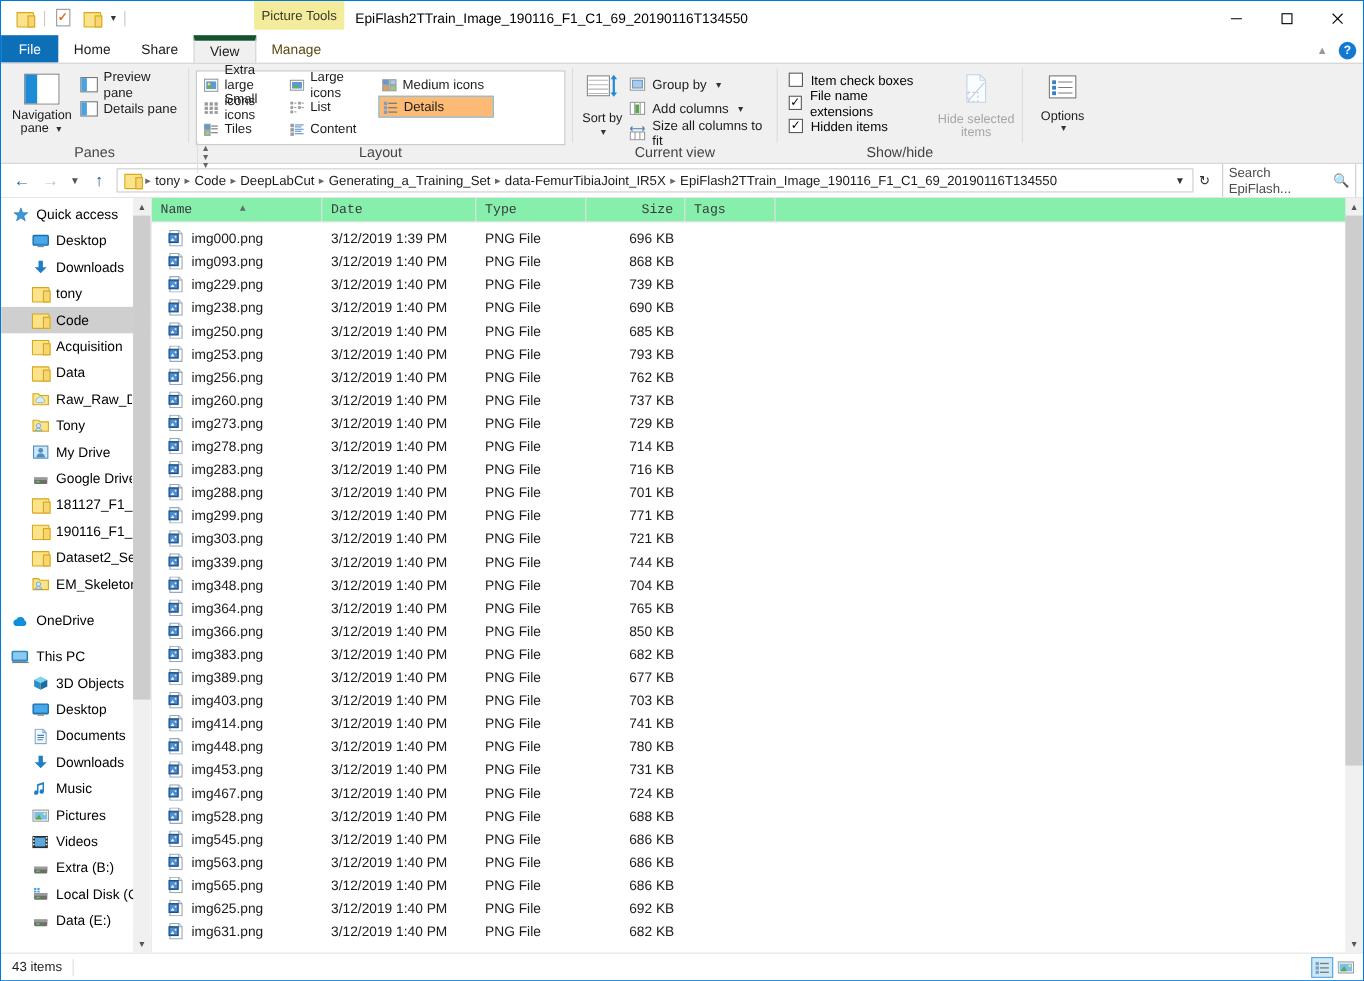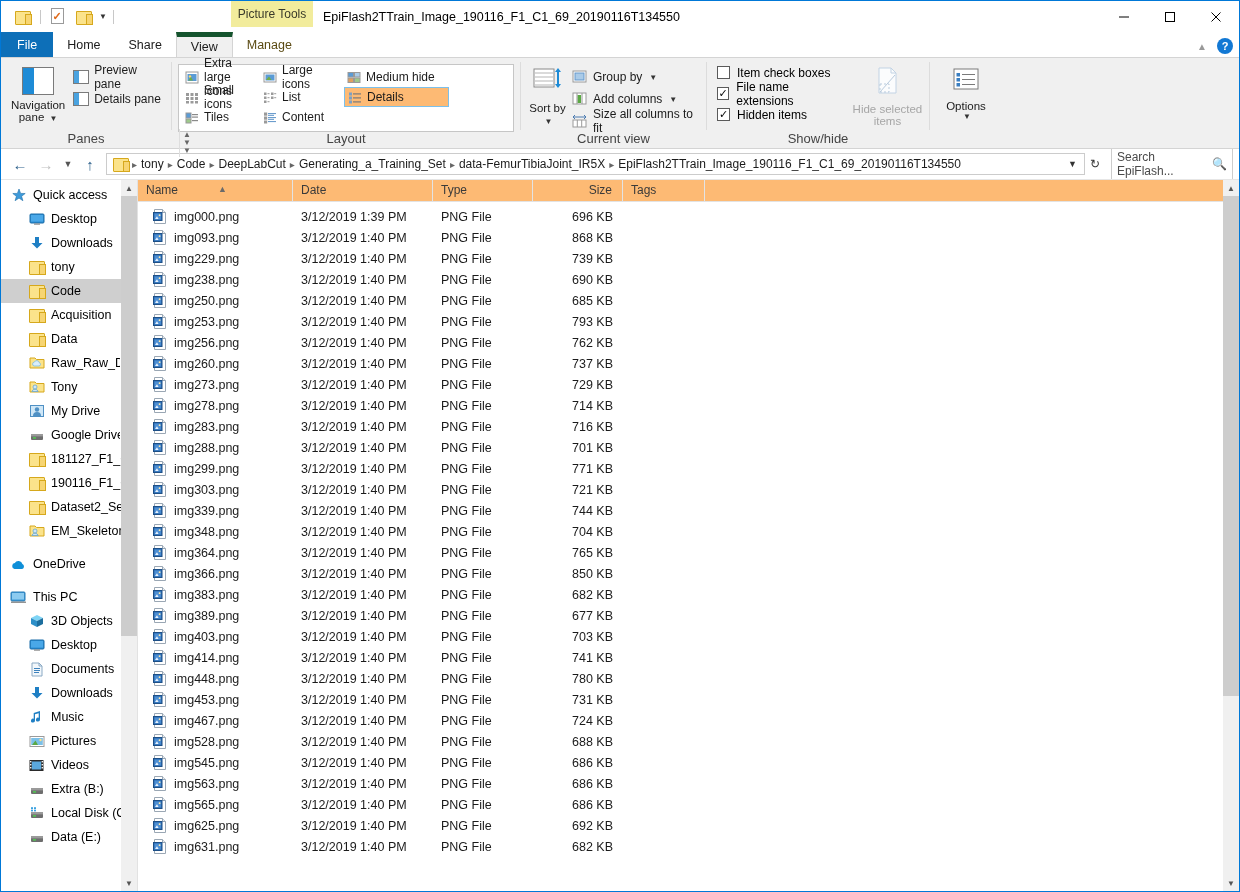--- a/index.html
+++ b/index.html
@@ -171,21 +171,21 @@
   .navgap { height:9px; }
 
   .navscroll { position:absolute; right:0; top:0; width:16px; height:100%; background:#f0f0f0; }
   .navscroll .arrow { height:16px; display:flex; align-items:center; justify-content:center; font-size:8px; color:#555; background:#f0f0f0;}
   .navscroll .thumb { position:absolute; top:16px; left:0; width:16px; height:440px; background:#cdcdcd; }
 
   .vsplit { width:1px; background:#e2e2e2; }
 
   
   .filepane { flex:1; display:flex; flex-direction:column; min-width:0; position:relative; background:#fff; }
-  .colhead { height:22px; display:flex; align-items:flex-end; border-bottom:1px solid #e3e3e3; position:relative; flex:0 0 auto; background:#fdba74; }
+  .colhead { height:22px; display:flex; align-items:flex-start; border-bottom:1px solid #e3e3e3; position:relative; flex:0 0 auto; background:#86efac;font-family:Liberation Mono, monospace; }
   .col { font-size:12px; color:#3a3a3a; padding-left:8px; position:relative; height:22px; line-height:22px; border-right:1px solid #e3e3e3; }
   .col.c-name { width:155px; }
   .col.c-date { width:140px; }
   .col.c-type { width:100px; }
   .col.c-size { width:90px; text-align:right; padding-right:10px; padding-left:0; }
   .col.c-tags { width:82px; }
   .col.c-rest { flex:1; border-right:none; }
   .sortarrow { position:absolute; left:80px; top:-1px; font-size:9px; color:#6a6a6a; }
 
   .rows { flex:1; overflow:hidden; padding-top:4px; }
@@ -345,21 +345,21 @@
             </div>
             <div class="gitem">
               <span class="gico">
                 <svg width="14" height="13" viewBox="0 0 14 13">
                     <rect x="1" y="1.5" width="5.5" height="4.5" fill="#5b9bd5" stroke="#999"></rect>
                     <rect x="7.5" y="1.5" width="5.5" height="4.5" fill="#a9cce9" stroke="#999"></rect>
                     <rect x="1" y="7" width="5.5" height="4.5" fill="#e0a060" stroke="#999"></rect>
                     <rect x="7.5" y="7" width="5.5" height="4.5" fill="#9dc98a" stroke="#999"></rect>
                   </svg>
               </span>
-              <span>Medium hide</span>
+              <span>Medium icons</span>
             </div>
             <div class="gitem">
               <span class="gico">
                 <svg width="14" height="13" viewBox="0 0 14 13">
                     <g fill="#9a9a9a">
                       <rect x="1" y="2" width="3" height="3"></rect>
                       <rect x="5.5" y="2" width="3" height="3"></rect>
                       <rect x="10" y="2" width="3" height="3"></rect>
                       <rect x="1" y="6" width="3" height="3"></rect>
                       <rect x="5.5" y="6" width="3" height="3"></rect>
@@ -1481,14 +1481,41 @@
         </div>
 
       <div class="listscroll">
         <div class="arrow">▲</div>
         <div class="thumb"></div>
         <div style="position:absolute; bottom:0; left:0; width:16px;" class="arrow">▼</div>
       </div>
     </div>
   </div>
 
+  <div class="statusbar">
+    <div class="cnt">43 items</div>
+    <div class="viewbtns">
+      <div class="vbtn sel">
+        <svg width="14" height="13" viewBox="0 0 14 13">
+            <g fill="#7b9fc4">
+              <rect x="1" y="1.5" width="3" height="3"></rect>
+              <rect x="1" y="5.5" width="3" height="3"></rect>
+              <rect x="1" y="9.5" width="3" height="2.8"></rect>
+            </g>
+            <g fill="#7a7a7a">
+              <rect x="5" y="2.3" width="8" height="1.2"></rect>
+              <rect x="5" y="6.3" width="8" height="1.2"></rect>
+              <rect x="5" y="10.3" width="8" height="1.2"></rect>
+            </g>
+          </svg>
+      </div>
+      <div class="vbtn">
+        <svg width="15" height="13" viewBox="0 0 15 13">
+            <rect x="0.5" y="1.5" width="14" height="10" fill="#fff" stroke="#9a9a9a"></rect>
+            <rect x="1.8" y="3" width="11.4" height="7" fill="#7bc0e8"></rect>
+            <path d="M2.5 10 L6 5.5 L8.5 10 Z" fill="#5aa845"></path>
+            <circle cx="11" cy="5" r="1.2" fill="#ffe08a"></circle>
+          </svg>
+      </div>
+    </div>
+  </div>
 
 </div>
 
 </body></html>

